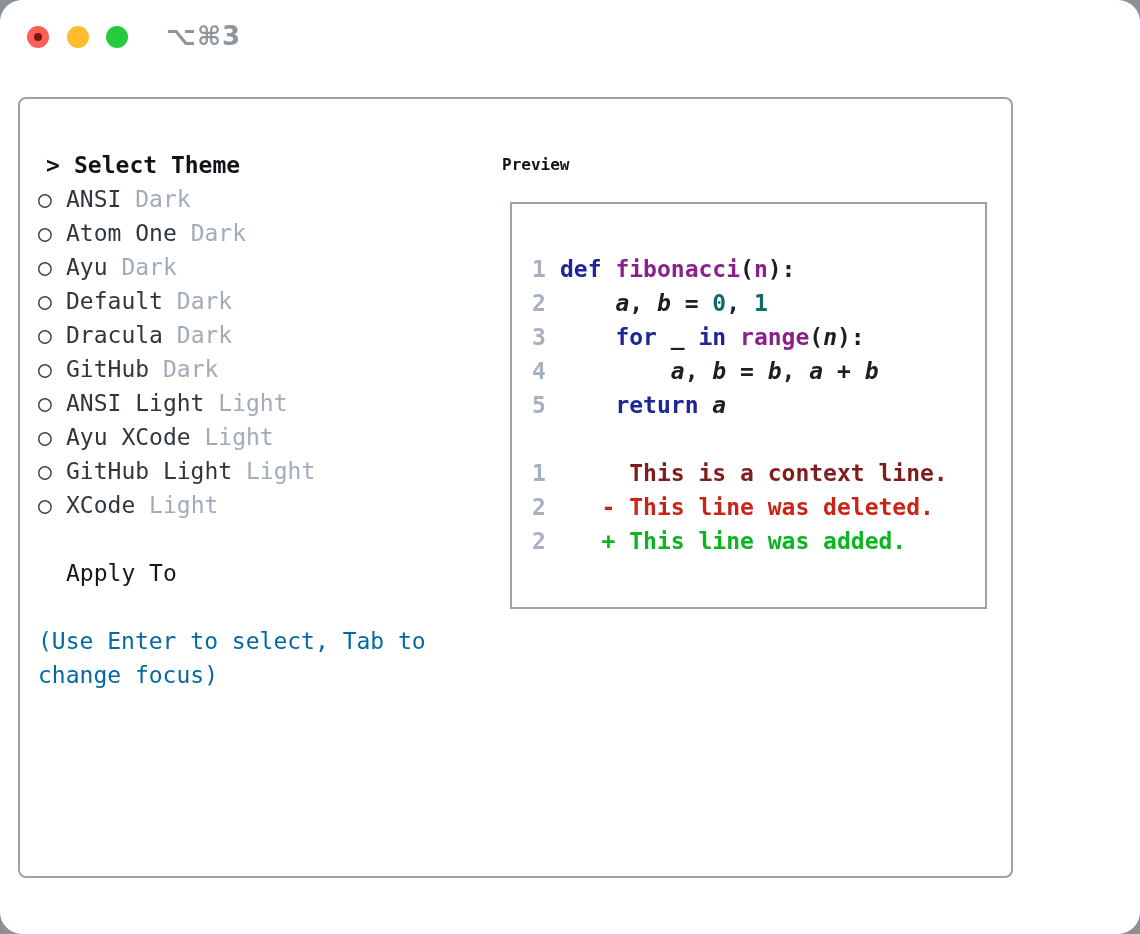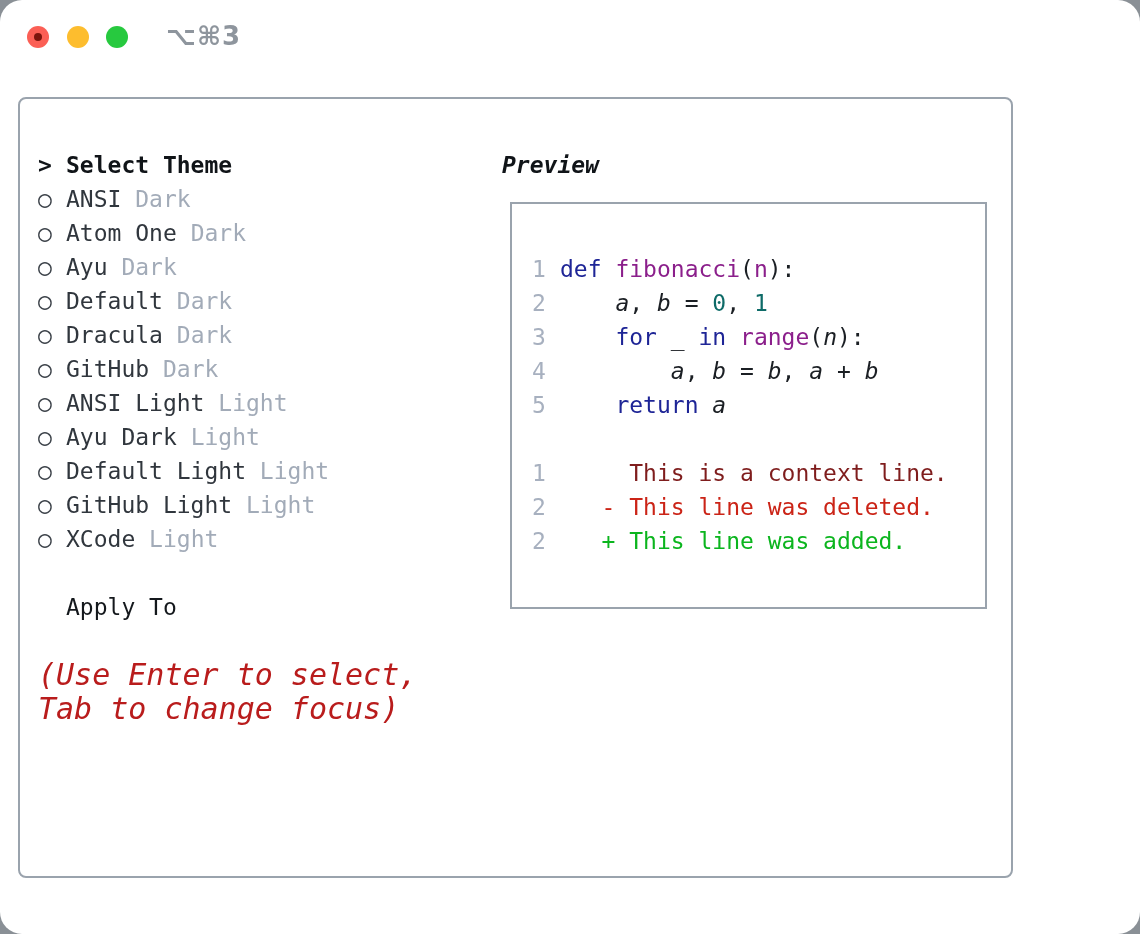--- a/index.html
+++ b/index.html
@@ -36,47 +36,46 @@
     box-sizing:border-box;
   }
 
   
   .left-col{
     position:absolute;left:18px;top:49px;width:440px;
     font-size:23px;line-height:34px;color:#30363d;
   }
   .row{height:34px;white-space:pre;}
   .row .marker{display:inline-block;width:28px;color:#3f454c;}
-  .row.heading{font-weight:bold;color:#101418;}
+  .row.heading{font-weight:bold;color:#101418;margin-left:8px;}
   .row.heading .marker{color:#101418;font-weight:bold;}
   .row .variant{color:#a2abb8;margin-top:24px;}
   .row.selected .marker,
   .row.selected .name{color:#12a44b;}
   .spacer{height:34px;}
   .subheading{height:34px;color:#14181c;padding-left:28px;}
   .hint{
-    width:404px;color:#b91c1c;font-size:30px;line-height:34px;
+    width:404px;color:#0369a1;font-size:23px;line-height:34px;
     word-wrap:break-word;
-    font-style:italic;
   }
 
   
   .preview-heading{
     position:absolute;left:482px;top:49px;
-    font-size:23px;line-height:34px;font-weight:bold;color:#101418;font-style:italic;
+    font-size:16px;line-height:34px;font-weight:bold;color:#101418;
   }
   .preview-box{
     position:absolute;left:490px;top:103px;width:477px;height:407px;
     border:2px solid #9aa3ad;background:#fff;box-sizing:border-box;
   }
   .code-block{
     position:absolute;left:20px;top:48px;
     font-size:23px;line-height:34px;white-space:pre;color:#1b1f24;
   }
-  .code-line{height:34px;}
+  .code-line{height:34px;font-weight:bold;}
   .code-line .num{display:inline-block;width:28px;color:#a7b0bf;}
   .tok-kw{color:#1e2596;}
   .tok-fn{color:#8b1f8b;}
   .tok-lit{color:#0e6b68;}
   .tok-var{color:#1b1f24;font-style:italic;}
   .tok-pln{color:#1b1f24;}
   .tok-ctx{color:#7f1d1d;}
   .tok-del{color:#cb2417;}
   .tok-add{color:#0bb51e;}
 </style>
@@ -98,22 +97,21 @@
       <div class="row heading"><span class="marker">&gt;</span><span>Select Theme</span></div>
 
       <div id="theme-list">
           <div class="row"><span class="marker">○</span><span class="name">ANSI</span><span class="variant"> Dark</span></div>
           <div class="row"><span class="marker">○</span><span class="name">Atom One</span><span class="variant"> Dark</span></div>
           <div class="row"><span class="marker">○</span><span class="name">Ayu</span><span class="variant"> Dark</span></div>
           <div class="row"><span class="marker">○</span><span class="name">Default</span><span class="variant"> Dark</span></div>
           <div class="row"><span class="marker">○</span><span class="name">Dracula</span><span class="variant"> Dark</span></div>
           <div class="row"><span class="marker">○</span><span class="name">GitHub</span><span class="variant"> Dark</span></div>
           <div class="row"><span class="marker">○</span><span class="name">ANSI Light</span><span class="variant"> Light</span></div>
-          <div class="row"><span class="marker">○</span><span class="name">Ayu Dark</span><span class="variant"> Light</span></div>
-          <div class="row"><span class="marker">○</span><span class="name">Default Light</span><span class="variant"> Light</span></div>
+          <div class="row"><span class="marker">○</span><span class="name">Ayu XCode</span><span class="variant"> Light</span></div>
           <div class="row"><span class="marker">○</span><span class="name">GitHub Light</span><span class="variant"> Light</span></div>
           <div class="row"><span class="marker">○</span><span class="name">XCode</span><span class="variant"> Light</span></div>
         </div>
 
       <div class="spacer"></div>
 
       <div class="subheading">Apply To</div>
 
       <div id="apply-list">
         </div>

